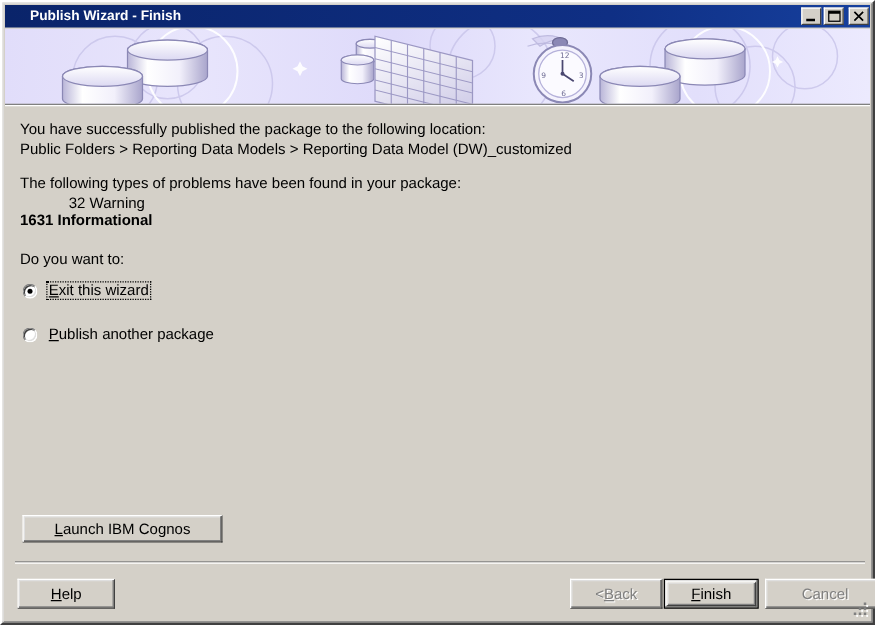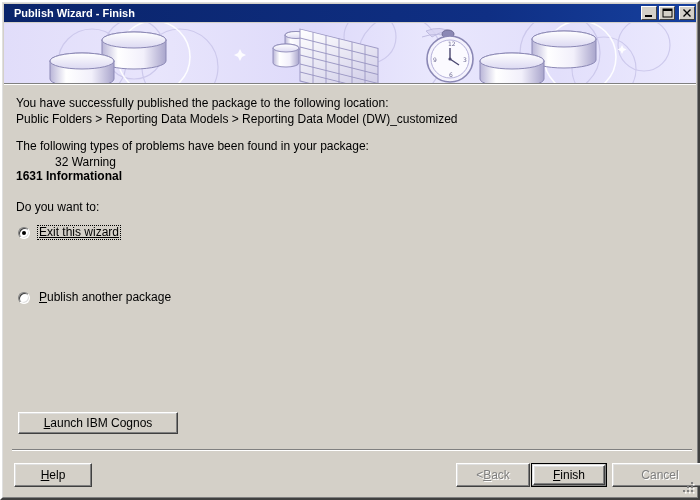--- a/index.html
+++ b/index.html
@@ -35,21 +35,21 @@
 
   
   #titlebar {
     position: absolute;
     left: 2px; top: 2px;
     width: 692px; height: 18px;
     background: #0a246a;
     background: linear-gradient(to right, #0a246a 0%, #0f2f84 70%, #16409e 100%);
     display: flex;
     align-items: center;
-    padding: 0 1px 0 10px;
+    padding: 0 1px 0 20px;
     box-sizing: border-box;
   }
   #title-text {
     color: #ffffff;
     font-size: 11px;
     font-weight: bold;
     letter-spacing: 0px;
     white-space: nowrap;
     flex: 1;
     line-height: 18px;
@@ -110,21 +110,21 @@
 
   
   .radio-row {
     position: absolute;
     display: flex;
     align-items: center;
     font-size: 12px;
     white-space: nowrap;
   }
   #radio-exit   { left: 14px; top: 138px; }
-  #radio-publish{ left: 14px; top: 203px; justify-content: flex-end; }
+  #radio-publish{ left: 14px; top: 173px; justify-content: flex-end; }
   #check-row    { left: 36px; top: 162px; display: flex; align-items: center;
                   position: absolute; font-size: 12px; white-space: nowrap; }
 
   .radio-glyph {
     width: 12px; height: 12px;
     border-radius: 50%;
     background: #ffffff;
     border-top: 1px solid #808080;
     border-left: 1px solid #808080;
     border-right: 1px solid #ffffff;
@@ -143,21 +143,20 @@
     background: #000000;
   }
   .radio-label {
     margin-left: 7px;
     padding: 1px 2px;
     line-height: 13px;
   }
   .radio-label.focused {
     outline: 1px dotted #000000;
     outline-offset: -1px;
-    text-decoration: underline;
   }
 
   .check-glyph {
     width: 13px; height: 13px;
     background: #ffffff;
     border-top: 1px solid #808080;
     border-left: 1px solid #808080;
     border-right: 1px solid #ffffff;
     border-bottom: 1px solid #ffffff;
     box-shadow: inset 1px 1px 0 #404040, inset -1px -1px 0 #dfdfdf;

